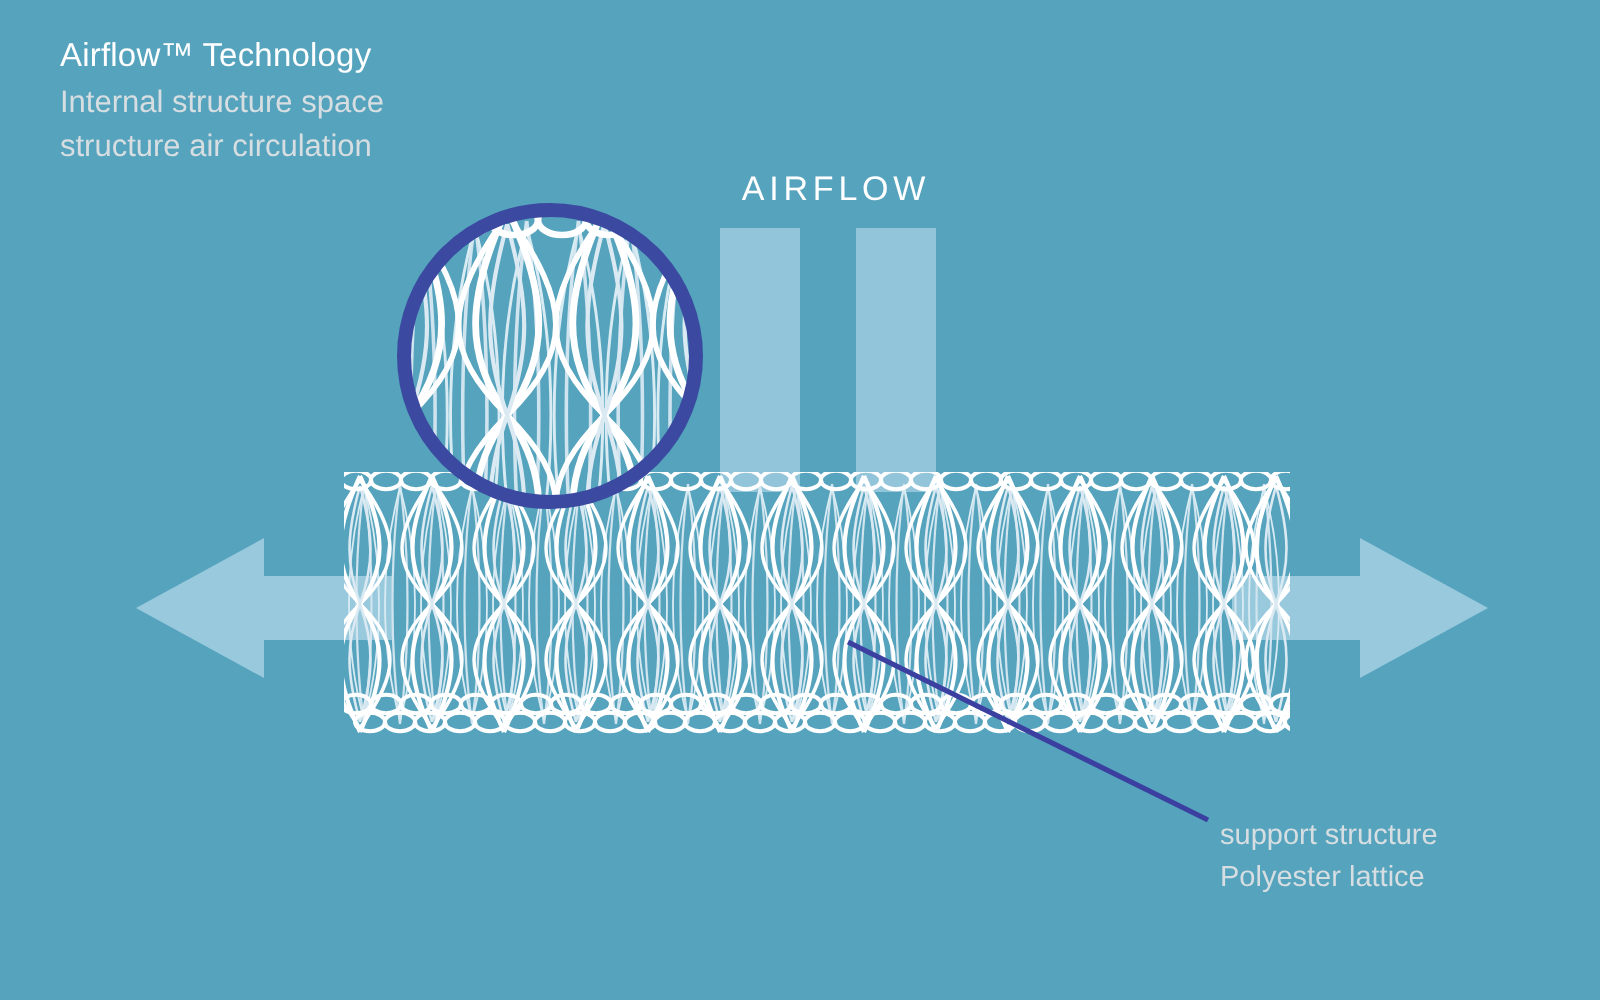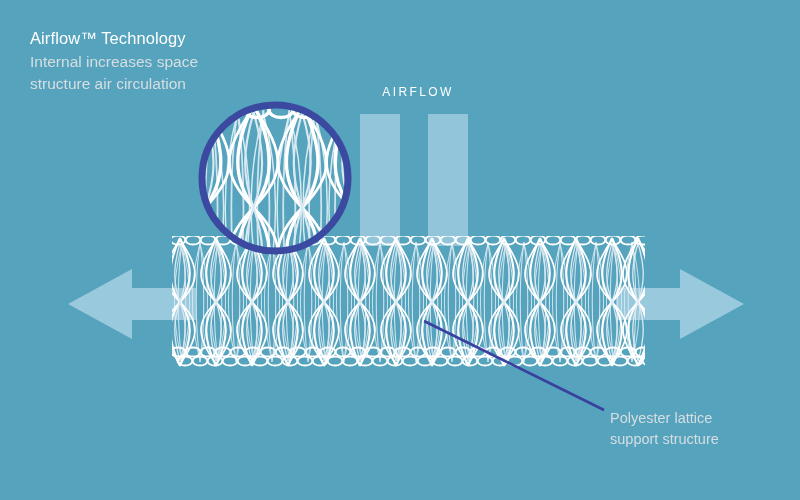--- a/index.html
+++ b/index.html
@@ -4,31 +4,31 @@
 <style>
   html,body{margin:0;padding:0;}
   body{
     width:800px;height:500px;overflow:hidden;
     font-family:"Liberation Sans", sans-serif;
     background:#55a3bd;
   }
   #stage{position:relative;width:800px;height:500px;background:#55a3bd;overflow:hidden;}
   #art{position:absolute;left:0;top:0;width:800px;height:500px;}
 
-  .txt-block{position:absolute;left:30px;top:28px;width:320px;}
+  .txt-block{position:absolute;left:30px;top:18px;width:320px;}
   .title{
     color:#ffffff;font-size:16.5px;font-weight:400;line-height:21px;
     letter-spacing:.1px;margin:0 0 2px 0;white-space:nowrap;
   }
   .subtitle{
     color:#d7dee1;font-size:15.5px;font-weight:400;line-height:22px;margin:0;
   }
   .airflow-label{
     position:absolute;left:358px;top:85px;width:120px;text-align:center;
-    color:#ffffff;font-size:12px;letter-spacing:2.4px;font-weight:400;
+    color:#ffffff;font-size:17px;letter-spacing:2.4px;font-weight:400;
   }
   .callout-label{
     position:absolute;left:610px;top:408px;width:180px;
     color:#d7dee1;font-size:14.5px;line-height:21px;
   }
 </style>
 </head>
 <body>
 
 <div id="stage">
@@ -298,24 +298,24 @@
         </g>
       </g>
       <circle cx="275" cy="178" r="73" fill="none" stroke="#3b4aa0" stroke-width="7"></circle>
     </g>
 
     <line x1="424" y1="321" x2="604" y2="410" stroke="#3b3fa0" stroke-width="2.6"></line>
   </svg>
 
   <div class="txt-block">
     <div class="title">Airflow™ Technology</div>
-    <div class="subtitle">Internal increases space</div>
+    <div class="subtitle">Internal structure space</div>
     <div class="subtitle">structure air circulation</div>
   </div>
 
   <div class="airflow-label">AIRFLOW</div>
 
   <div class="callout-label">
+    <div>support structure</div>
     <div>Polyester lattice</div>
-    <div>support structure</div>
   </div>
 
 </div>
 
 </body></html>

